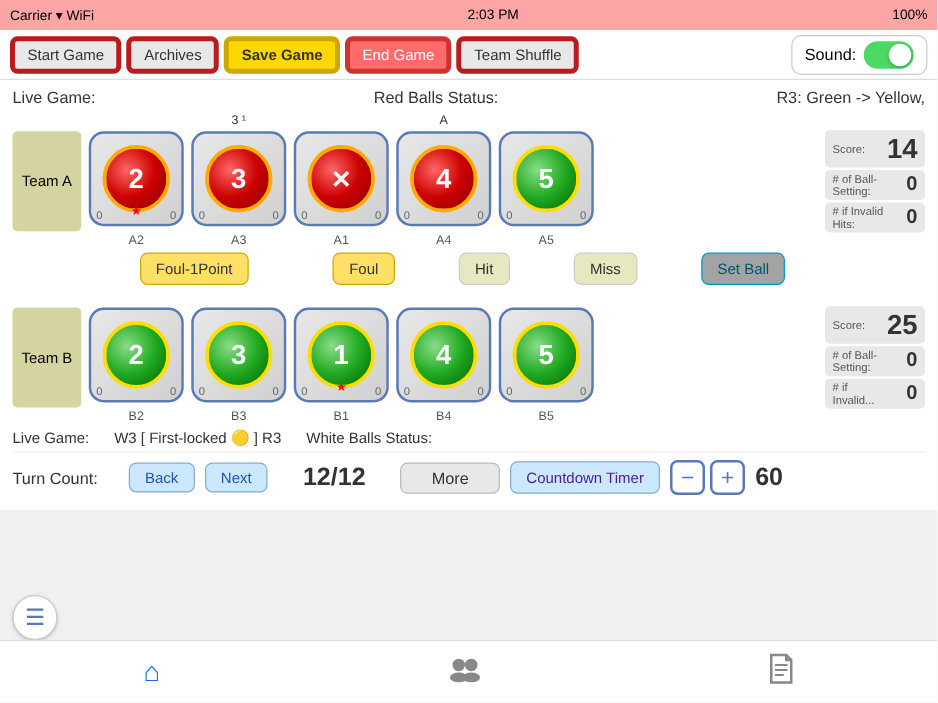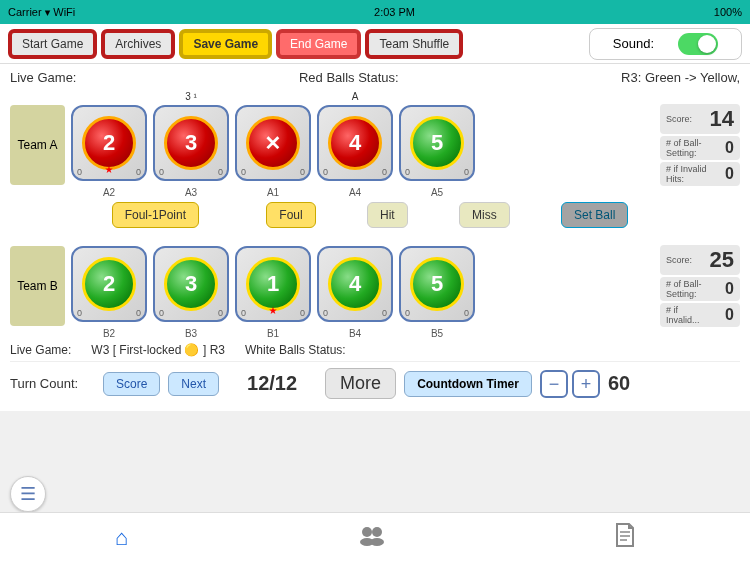--- a/index.html
+++ b/index.html
@@ -12,21 +12,21 @@
       position: relative;
     }
 
     
     .status-bar {
       display: flex;
       justify-content: space-between;
       align-items: center;
       padding: 12px 8px;
       font-size: 11px;
-      background: #14b8a6;
+      background: #fca5a5;
       height: 20px;
     }
 
     
     .top-nav {
       display: flex;
       align-items: center;
       background: white;
       padding: 4px 8px;
       height: 40px;
@@ -53,24 +53,24 @@
     }
     .nav-btn.end {
       background: #ff6b6b;
       border-color: #cc3333;
       color: white;
       font-weight: normal;
     }
     .sound-control {
       display: flex;
       align-items: center;
-      gap: 24px;
+      gap: 6px;
       border: 1px solid #ccc;
       border-radius: 8px;
-      padding: 4px 23px;
+      padding: 4px 10px;
       background: white;
       font-size: 13px;
     }
     .toggle {
       width: 40px;
       height: 22px;
       background: #4cd964;
       border-radius: 11px;
       position: relative;
     }
@@ -260,37 +260,37 @@
       padding: 4px 12px;
       border-radius: 6px;
       background: #cce8ff;
       border: 1px solid #88aacc;
       color: #2255aa;
       font-size: 12px;
       cursor: pointer;
     }
     .turn-count { font-size: 20px; font-weight: bold; color: #333; margin: 0 20px; }
     .more-btn {
-      padding: 4px 14px;
+      padding: 4px 24px;
       border-radius: 6px;
       background: #e8e8e8;
       border: 1px solid #bbb;
-      font-size: 18px;
+      font-size: 13px;
       cursor: pointer;
       color: #333;
     }
     .countdown-btn {
       padding: 5px 12px;
       border-radius: 6px;
       background: #cce8ff;
       border: 1px solid #88aacc;
-      color: #000000;
+      color: #4c1d95;
       font-size: 12px;
       cursor: pointer;
-      font-weight: 700;
+      font-weight: 400;
     }
     .stepper {
       display: flex;
       gap: 4px;
       align-items: center;
     }
     .step-btn {
       width: 28px;
       height: 28px;
       border-radius: 6px;
@@ -541,21 +541,21 @@
   </div>
 
   <div class="live-bottom">
     <span>Live Game:</span>
     <span>W3 [ First-locked 🟡 ] R3</span>
     <span>White Balls Status:</span>
   </div>
 
   <div class="turn-row">
     <span class="turn-label">Turn Count:</span>
-    <button class="turn-btn">Score</button>
+    <button class="turn-btn">Back</button>
     <button class="turn-btn">Next</button>
     <span class="turn-count">12/12</span>
     <button class="more-btn">More</button>
     <button class="countdown-btn">Countdown Timer</button>
     <div class="stepper">
       <button class="step-btn">−</button>
       <button class="step-btn">+</button>
     </div>
     <span class="countdown-val">60</span>
   </div>

